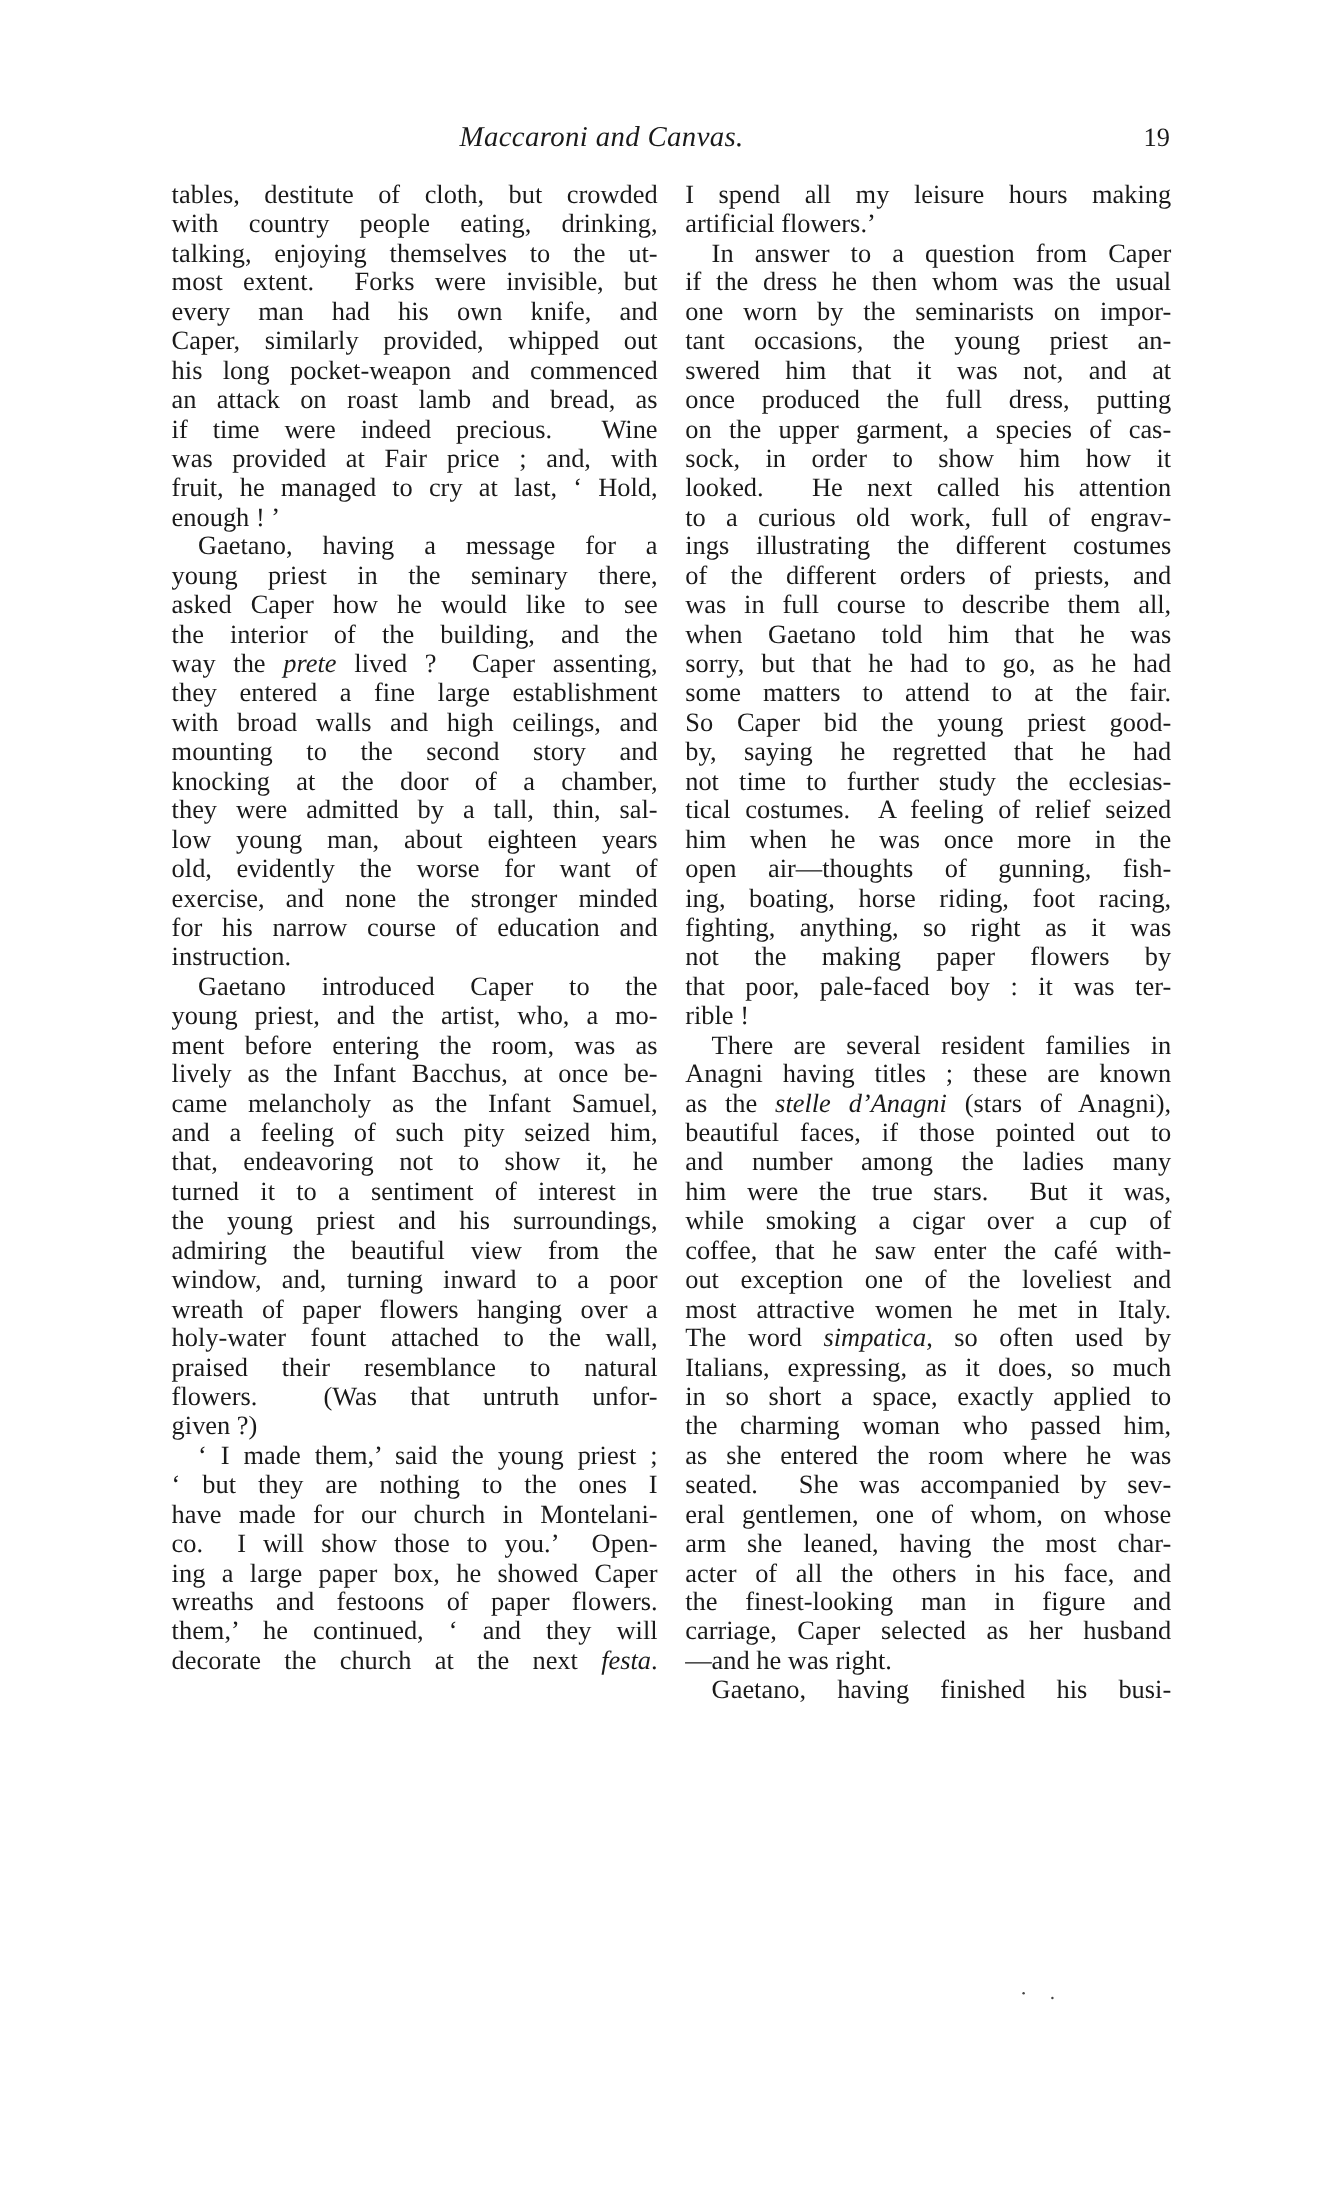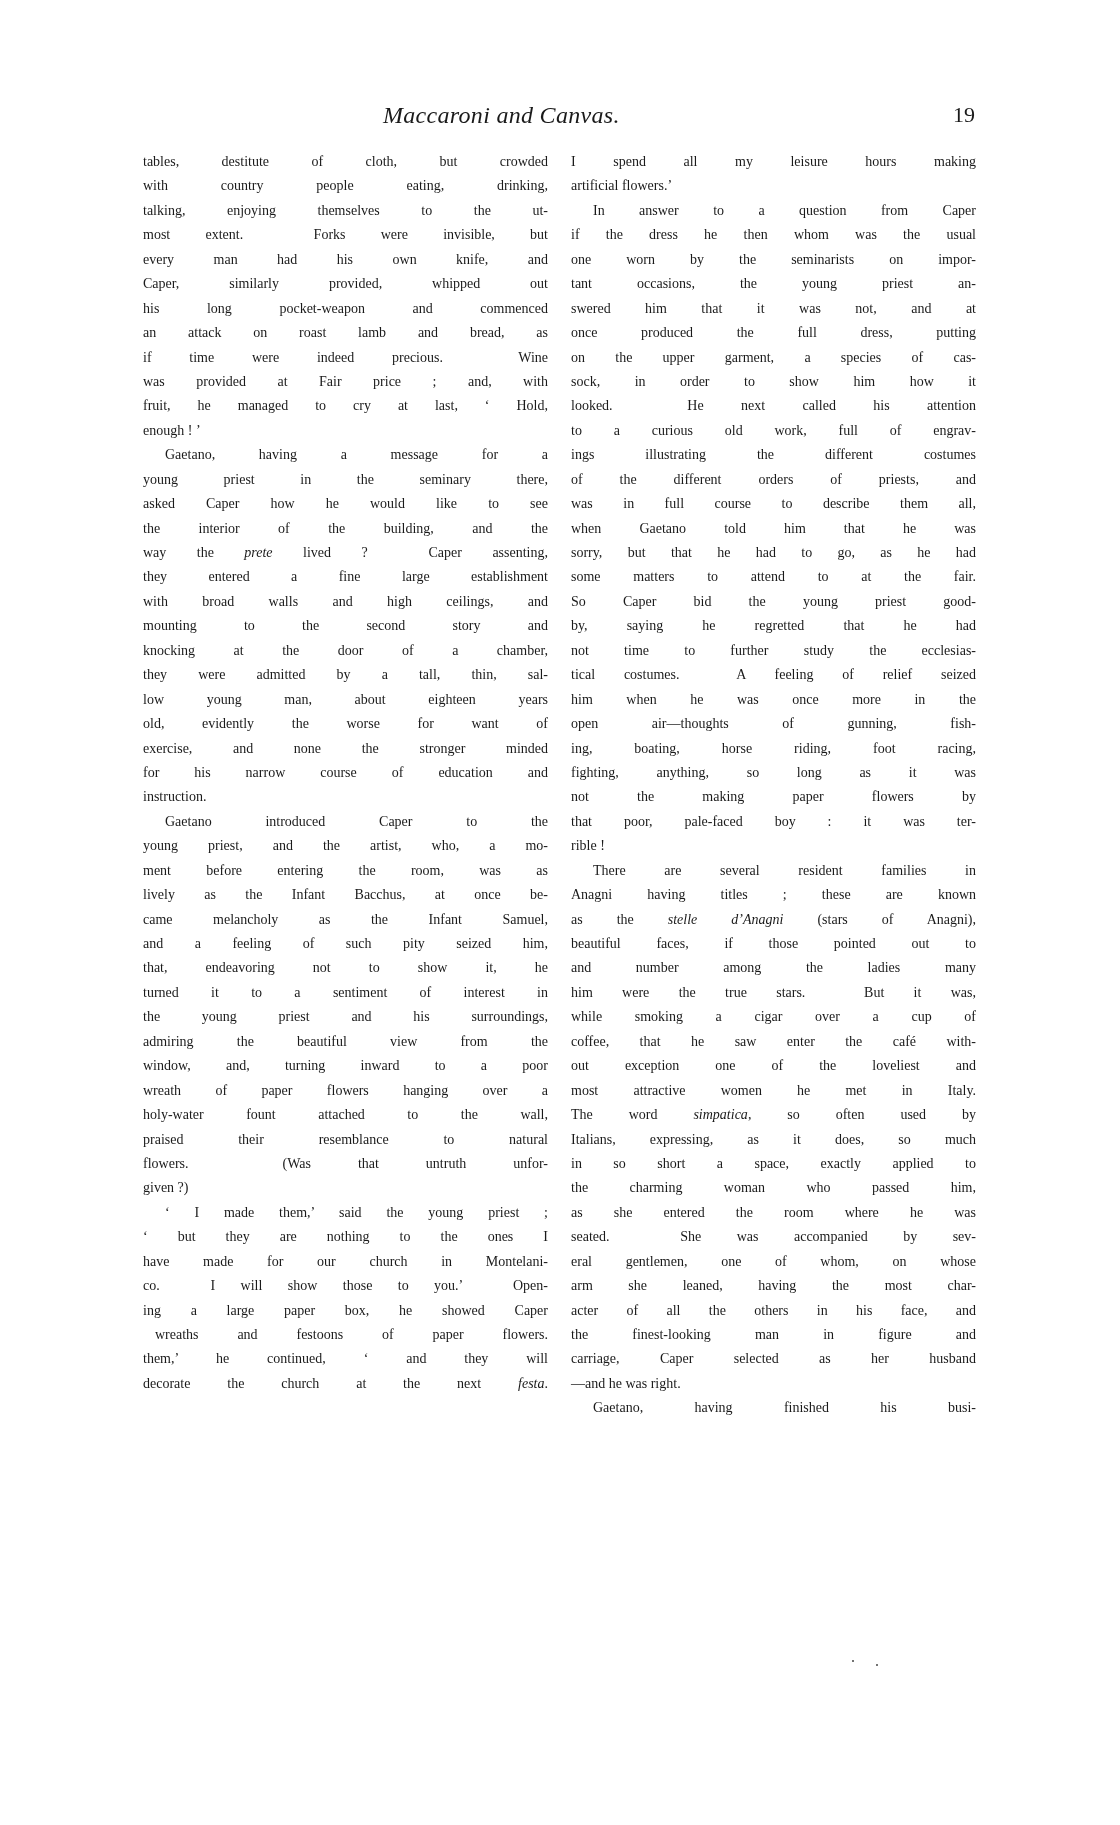--- a/index.html
+++ b/index.html
@@ -42,21 +42,21 @@
     position: absolute;
     right: 0;
     font-size: 22px;
     line-height: 34px;
     font-weight: normal;
   }
   .column {
     position: absolute;
     top: 150px;
     width: 405px;
-    font-size: 14px;
+    font-size: 22px;
     line-height: 24.45px;
     text-align: justify;
     hyphens: manual;
   }
   .col-left { left: 143px; }
   .col-right { left: 571px; }
   .line {
     display: block;
     height: 24.45px;
     white-space: nowrap;
@@ -133,21 +133,21 @@
       <span class="line" style="white-space: nowrap; display: block;"><span style="white-space: pre;">wreath of paper flowers hanging over a</span></span>
       <span class="line" style="white-space: nowrap; display: block;"><span style="white-space: pre;">holy-water fount attached to the wall,</span></span>
       <span class="line" style="white-space: nowrap; display: block;"><span style="white-space: pre;">praised their resemblance to natural</span></span>
       <span class="line" style="white-space: nowrap; display: block;"><span style="white-space: pre;">flowers.  (Was that untruth unfor-</span></span>
       <span class="line last">given ?)</span>
       <span class="line indent" style="white-space: nowrap; display: block;"><span style="white-space: pre;">‘ I made them,’ said the young priest ;</span></span>
       <span class="line" style="white-space: nowrap; display: block;"><span style="white-space: pre;">‘ but they are nothing to the ones I</span></span>
       <span class="line" style="white-space: nowrap; display: block;"><span style="white-space: pre;">have made for our church in Montelani-</span></span>
       <span class="line" style="white-space: nowrap; display: block;"><span style="white-space: pre;">co.  I will show those to you.’  Open-</span></span>
       <span class="line" style="white-space: nowrap; display: block;"><span style="white-space: pre;">ing a large paper box, he showed Caper</span></span>
-      <span class="line" style="white-space: nowrap; display: block;"><span style="white-space: pre; margin-left: 12px;">wreaths and festoons of paper flowers.</span></span>
+      <span class="line" style="white-space: nowrap; display: block;"><span style="white-space: pre;">wreaths and festoons of paper flowers.</span></span>
       <span class="line" style="white-space: nowrap; display: block;"><span style="white-space: pre;">them,’ he continued, ‘ and they will</span></span>
       <span class="line" style="white-space: nowrap; display: block;"><span style="white-space: pre;"><span>decorate the church at the next </span><i>festa</i><span>.</span></span></span>
     </div>
   <div class="column col-right" id="col-right">
       <span class="line" style="white-space: nowrap; display: block;"><span style="white-space: pre;">I spend all my leisure hours making</span></span>
       <span class="line last">artificial flowers.’</span>
       <span class="line indent" style="white-space: nowrap; display: block;"><span style="white-space: pre;">In answer to a question from Caper</span></span>
       <span class="line" style="white-space: nowrap; display: block;"><span style="white-space: pre;">if the dress he then whom was the usual</span></span>
       <span class="line" style="white-space: nowrap; display: block;"><span style="white-space: pre;">one worn by the seminarists on impor-</span></span>
       <span class="line" style="white-space: nowrap; display: block;"><span style="white-space: pre;">tant occasions, the young priest an-</span></span>
@@ -163,21 +163,21 @@
       <span class="line" style="white-space: nowrap; display: block;"><span style="white-space: pre;">when Gaetano told him that he was</span></span>
       <span class="line" style="white-space: nowrap; display: block;"><span style="white-space: pre;">sorry, but that he had to go, as he had</span></span>
       <span class="line" style="white-space: nowrap; display: block;"><span style="white-space: pre;">some matters to attend to at the fair.</span></span>
       <span class="line" style="white-space: nowrap; display: block;"><span style="white-space: pre;">So Caper bid the young priest good-</span></span>
       <span class="line" style="white-space: nowrap; display: block;"><span style="white-space: pre;">by, saying he regretted that he had</span></span>
       <span class="line" style="white-space: nowrap; display: block;"><span style="white-space: pre;">not time to further study the ecclesias-</span></span>
       <span class="line" style="white-space: nowrap; display: block;"><span style="white-space: pre;">tical costumes.  A feeling of relief seized</span></span>
       <span class="line" style="white-space: nowrap; display: block;"><span style="white-space: pre;">him when he was once more in the</span></span>
       <span class="line" style="white-space: nowrap; display: block;"><span style="white-space: pre;">open air—thoughts of gunning, fish-</span></span>
       <span class="line" style="white-space: nowrap; display: block;"><span style="white-space: pre;">ing, boating, horse riding, foot racing,</span></span>
-      <span class="line" style="white-space: nowrap; display: block;"><span style="white-space: pre;">fighting, anything, so long as it was</span></span>
+      <span class="line" style="white-space: nowrap; display: block;"><span style="white-space: pre;">fighting, anything, so right as it was</span></span>
       <span class="line" style="white-space: nowrap; display: block;"><span style="white-space: pre;">not the making paper flowers by</span></span>
       <span class="line" style="white-space: nowrap; display: block;"><span style="white-space: pre;">that poor, pale-faced boy : it was ter-</span></span>
       <span class="line last">rible !</span>
       <span class="line indent" style="white-space: nowrap; display: block;"><span style="white-space: pre;">There are several resident families in</span></span>
       <span class="line" style="white-space: nowrap; display: block;"><span style="white-space: pre;">Anagni having titles ; these are known</span></span>
       <span class="line" style="white-space: nowrap; display: block;"><span style="white-space: pre;"><span>as the </span><i>stelle d’Anagni</i><span> (stars of Anagni),</span></span></span>
       <span class="line" style="white-space: nowrap; display: block;"><span style="white-space: pre;">beautiful faces, if those pointed out to</span></span>
       <span class="line" style="white-space: nowrap; display: block;"><span style="white-space: pre;">and number among the ladies many</span></span>
       <span class="line" style="white-space: nowrap; display: block;"><span style="white-space: pre;">him were the true stars.  But it was,</span></span>
       <span class="line" style="white-space: nowrap; display: block;"><span style="white-space: pre;">while smoking a cigar over a cup of</span></span>

